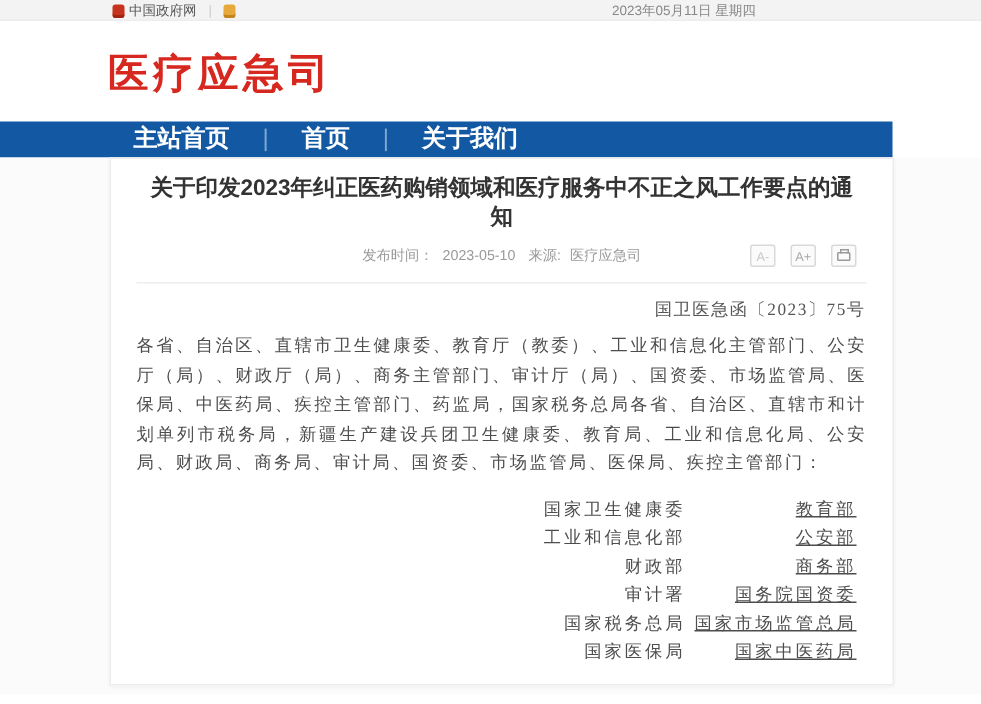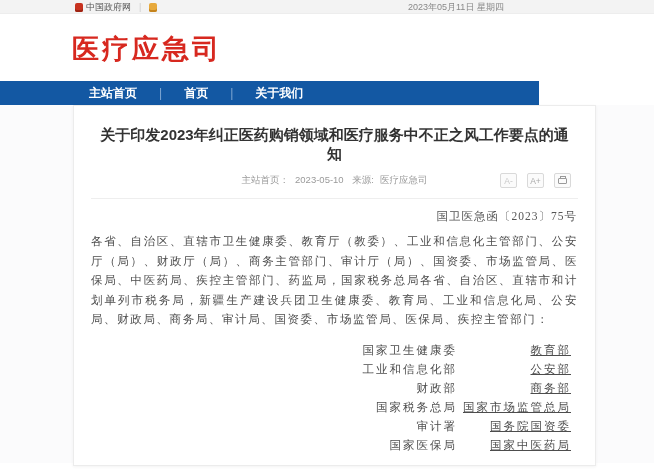--- a/index.html
+++ b/index.html
@@ -16,32 +16,32 @@
   .emblem.gold { background:#e7a93c; box-shadow:inset 0 -2px 0 #c4831d; }
   .tb-sep { color:#ccc; margin:0 8px; }
   .topbar-date { position:absolute; left:408px; top:0; color:#888; }
 
   
   .header { height:67px; background:#fff; }
   .logo { padding:17px 0 0 72px; font-size:27px; font-weight:bold; color:#d7281f;
     letter-spacing:3px; }
 
   
-  .nav { width:539px; height:24px; background:#1358a3; color:#fff;
-    font-size:12px; font-weight:bold; line-height:24px; display:flex; padding-left:85px; }
+  .nav { width:595px; height:24px; background:#1358a3; color:#fff;
+    font-size:16px; font-weight:bold; line-height:24px; display:flex; padding-left:85px; }
   .nav-item { cursor:pointer; padding:0 4px; }
   .nav-sep { color:#7fa7d2; margin:0 18px; font-weight:normal; }
 
   
   .content-bg { background:#fbfbfc; height:358px; }
   .card { width:523px; margin-left:73px; background:#fff; border:1px solid #ececec;
     box-shadow:0 1px 3px rgba(0,0,0,0.05); padding:10px 17px 10px; min-height:352px; }
 
   .title { text-align:center; font-size:15px; font-weight:bold; color:#333;
-    margin:10px 6px 10px; }
+    margin:0 6px 10px; }
   .meta-row { position:relative; text-align:center; font-size:9.5px; color:#9a9a9a; height:17px; }
   .meta-row span { margin:0 3px; }
   .tools { position:absolute; right:1px; top:-1px; display:flex; gap:4px; }
   .tool-btn { width:17px; height:15px; border:1px solid #d9d9d9; border-radius:2px;
     background:#fbfbfb; color:#a9a9a9; font-size:8.5px; display:flex; align-items:center;
     justify-content:center; cursor:pointer; }
   .tool-btn.lighter { color:#c9c9c9; }
   .printer-icon { width:9px; height:6px; border:1px solid #9a9a9a; border-radius:1px; position:relative; margin-top:2px; }
   .printer-icon::before { content:""; position:absolute; top:-3px; left:1px; width:4px; height:2px;
     border:1px solid #9a9a9a; border-bottom:none; }
@@ -89,21 +89,21 @@
   <span class="nav-sep">|</span>
   <span class="nav-item">关于我们</span>
 </div>
 
 <div class="content-bg">
   <div class="card">
 
     <div class="title">关于印发2023年纠正医药购销领域和医疗服务中不正之风工作要点的通知</div>
 
     <div class="meta-row">
-      <span>主站首页：</span><span>2023-05-10</span>
+      <span>发布时间：</span><span>2023-05-10</span>
       <span>来源:</span><span>医疗应急司</span>
       <span class="tools">
         <span class="tool-btn lighter">A-</span>
         <span class="tool-btn">A+</span>
         <span class="tool-btn">
             <span class="printer-icon"></span>
           </span>
       </span>
     </div>
 
@@ -122,26 +122,26 @@
       </div>
       <div class="sig-row">
         <span class="sig-col1">工业和信息化部</span>
         <span class="sig-col2">公安部</span>
       </div>
       <div class="sig-row">
         <span class="sig-col1">财政部</span>
         <span class="sig-col2">商务部</span>
       </div>
       <div class="sig-row">
+        <span class="sig-col1">审计署</span>
+        <span class="sig-col2">国务院国资委</span>
+      </div>
+      <div class="sig-row">
         <span class="sig-col1">国家税务总局</span>
         <span class="sig-col2">国家市场监管总局</span>
-      </div>
-      <div class="sig-row">
-        <span class="sig-col1">审计署</span>
-        <span class="sig-col2">国务院国资委</span>
       </div>
       <div class="sig-row">
         <span class="sig-col1">国家医保局</span>
         <span class="sig-col2">国家中医药局</span>
       </div>
 
     </div>
 
   </div>
 </div>

